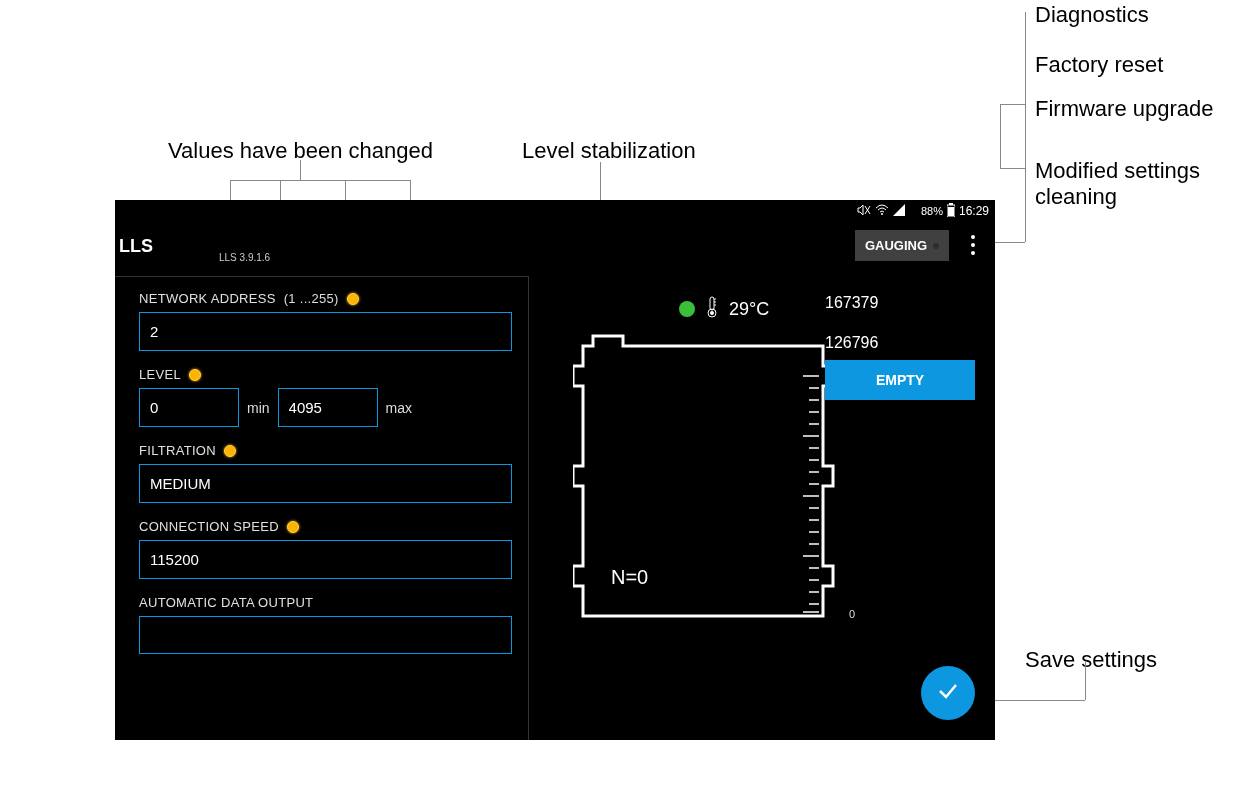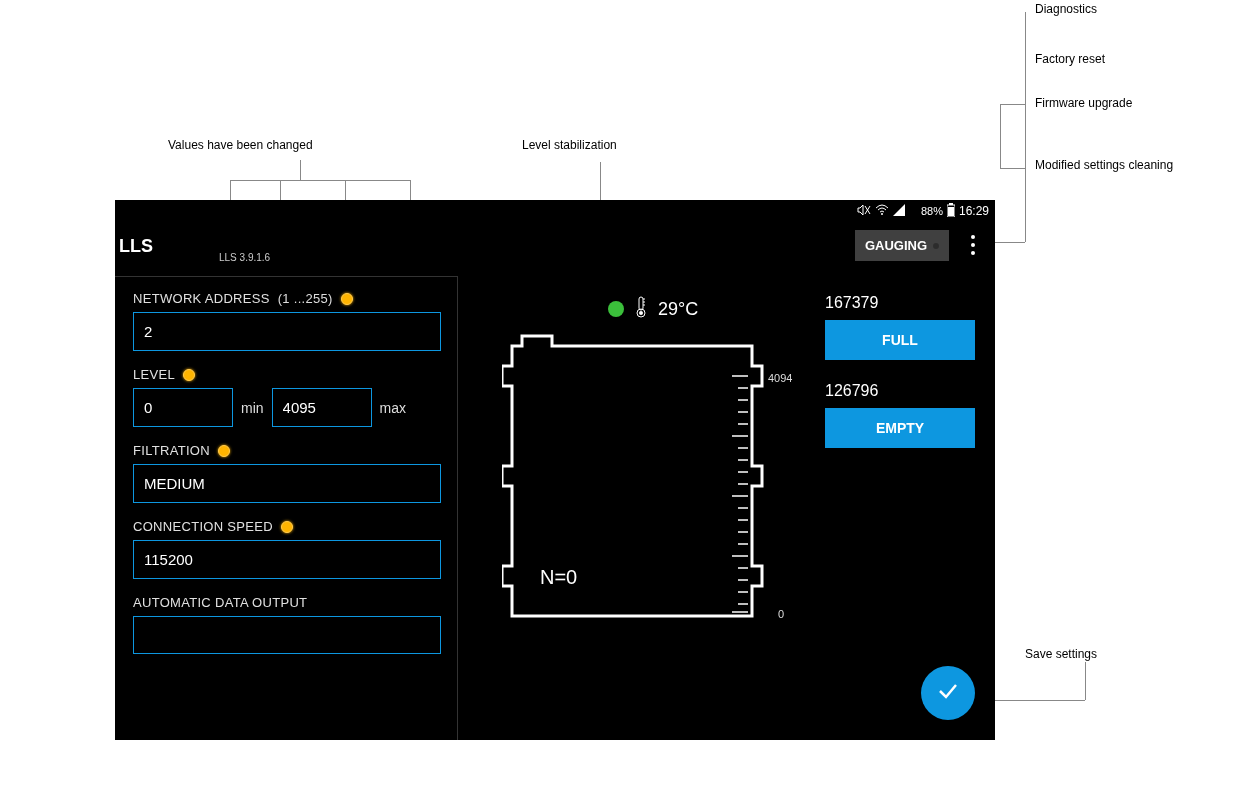--- a/index.html
+++ b/index.html
@@ -1,19 +1,19 @@
 <!DOCTYPE html>
 <html><head>
 <meta charset="utf-8">
 <style>
   * { margin: 0; padding: 0; box-sizing: border-box; font-family: Arial, sans-serif; }
   body { background: #fff; width: 1249px; height: 790px; position: relative; }
 
   
-  .annotation { position: absolute; font-size: 12px; color: #000; }
+  .annotation { position: absolute; font-size: 22px; color: #000; }
   .ann-line { position: absolute; background: #888; }
   .ann-line-h { height: 1px; }
   .ann-line-v { width: 1px; }
 
   
   .device {
     position: absolute;
     left: 115px; top: 200px;
     width: 880px; height: 540px;
     background: #000;
@@ -48,24 +48,24 @@
     position: absolute; right: 12px; top: 30px;
     width: 20px; height: 30px;
     display: flex; flex-direction: column; justify-content: center; align-items: center; gap: 4px;
     cursor: pointer;
   }
   .overflow-menu span { width: 4px; height: 4px; background: #fff; border-radius: 50%; }
 
   
   .content { position: absolute; top: 76px; left: 0; right: 0; bottom: 0; display: flex; }
   .left-pane {
-    width: 343px;
+    width: 414px;
     border-top: 1px solid #333;
     border-right: 1px solid #333;
-    padding: 14px 16px 0 18px;
+    padding: 14px 16px 0 24px;
     position: relative;
   }
   .right-pane { flex: 1; position: relative; }
 
   
   .field-group { margin-bottom: 16px; }
   .field-label {
     font-size: 13px; color: #e0e0e0; margin-bottom: 6px;
     display: flex; align-items: center; gap: 8px;
     letter-spacing: 0.3px;
@@ -304,21 +304,20 @@
         </svg>
 
         <div class="tank-n">N=0</div>
         <div class="scale-max">4094</div>
         <div class="scale-min">0</div>
       </div>
 
       <div class="right-buttons">
         <div class="rb-group">
           <div class="rb-value">167379</div>
-          <div class="rb-btn">FULL</div>
         </div>
         <div class="rb-group">
           <div class="rb-value">126796</div>
           <div class="rb-btn">EMPTY</div>
         </div>
       </div>
 
       <div class="fab">
         <span>
           <svg width="26" height="26" viewBox="0 0 26 26">

